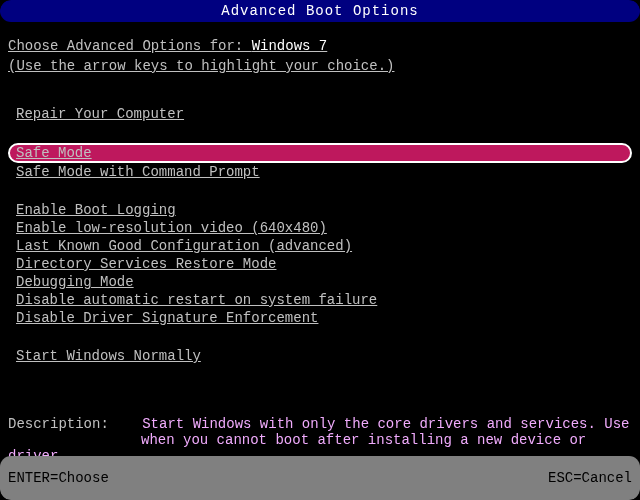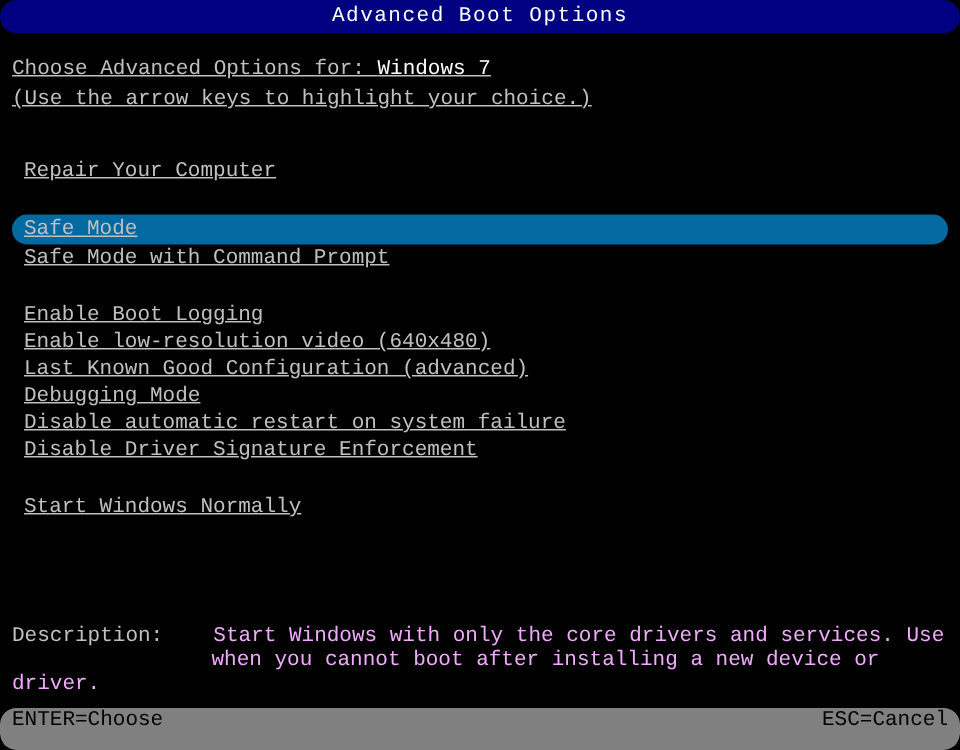--- a/index.html
+++ b/index.html
@@ -60,23 +60,23 @@
     .menu-item {
       display: block;
       padding: 1px 8px;
       color: #c0c0c0;
       font-size: 14px;
       cursor: pointer;
       white-space: nowrap;
     }
 
     .menu-item.selected {
-      border: 2px solid #0369a1;
+      border: 2px solid #ffffff;
       color: #c0c0c0;
-      background-color: #0369a1;
+      background-color: #be185d;
       padding: 0px 6px;
     }
 
     .spacer {
       height: 12px;
     }
 
     #description-section {
       position: absolute;
       bottom: 30px;
@@ -94,25 +94,25 @@
     #description-section .desc-text {
       color: #f0abfc;
       margin-left: 25px;
     }
 
     #footer {
       position: absolute;
       bottom: 0;
       left: 0;
       right: 0;
-      height: 28px;
+      height: 44px;
       background-color: #808080;
       display: flex;
       justify-content: space-between;
-      align-items: flex-start;
+      align-items: center;
       padding: 0 8px;
       color: #000000;
       font-size: 14px;
       font-family: 'Courier New', Courier, monospace;
     }
   </style>
 </head>
 <body>
 
 <div id="title-bar">
@@ -135,20 +135,21 @@
     <span class="menu-item selected">Safe Mode</span>
     <span class="menu-item">Safe Mode with Command Prompt</span>
   </div>
 
   <div class="spacer"></div>
 
   <div class="menu-section">
     <span class="menu-item">Enable Boot Logging</span>
     <span class="menu-item">Enable low-resolution video (640x480)</span>
     <span class="menu-item">Last Known Good Configuration (advanced)</span>
+    <span class="menu-item">Directory Services Restore Mode</span>
     <span class="menu-item">Debugging Mode</span>
     <span class="menu-item">Disable automatic restart on system failure</span>
     <span class="menu-item">Disable Driver Signature Enforcement</span>
   </div>
 
   <div class="spacer"></div>
 
   <div class="menu-section">
     <span class="menu-item">Start Windows Normally</span>
   </div>

